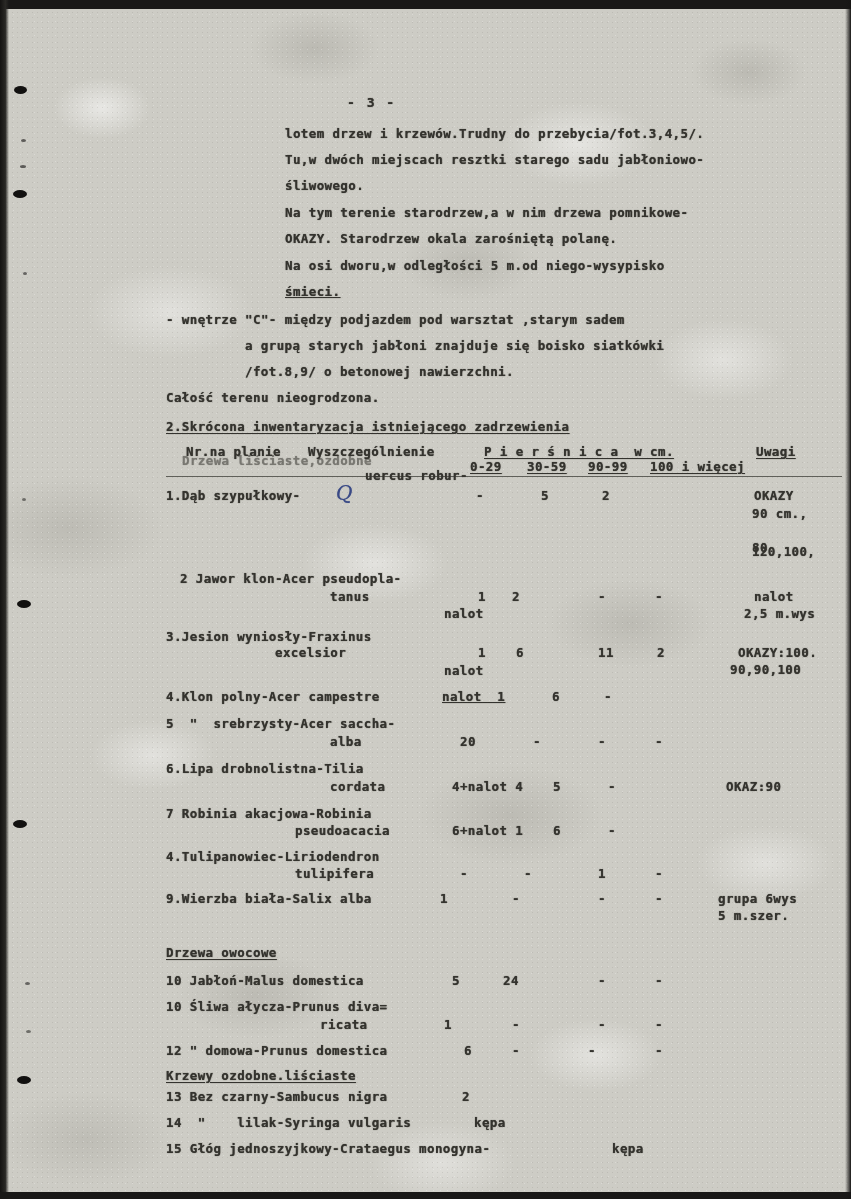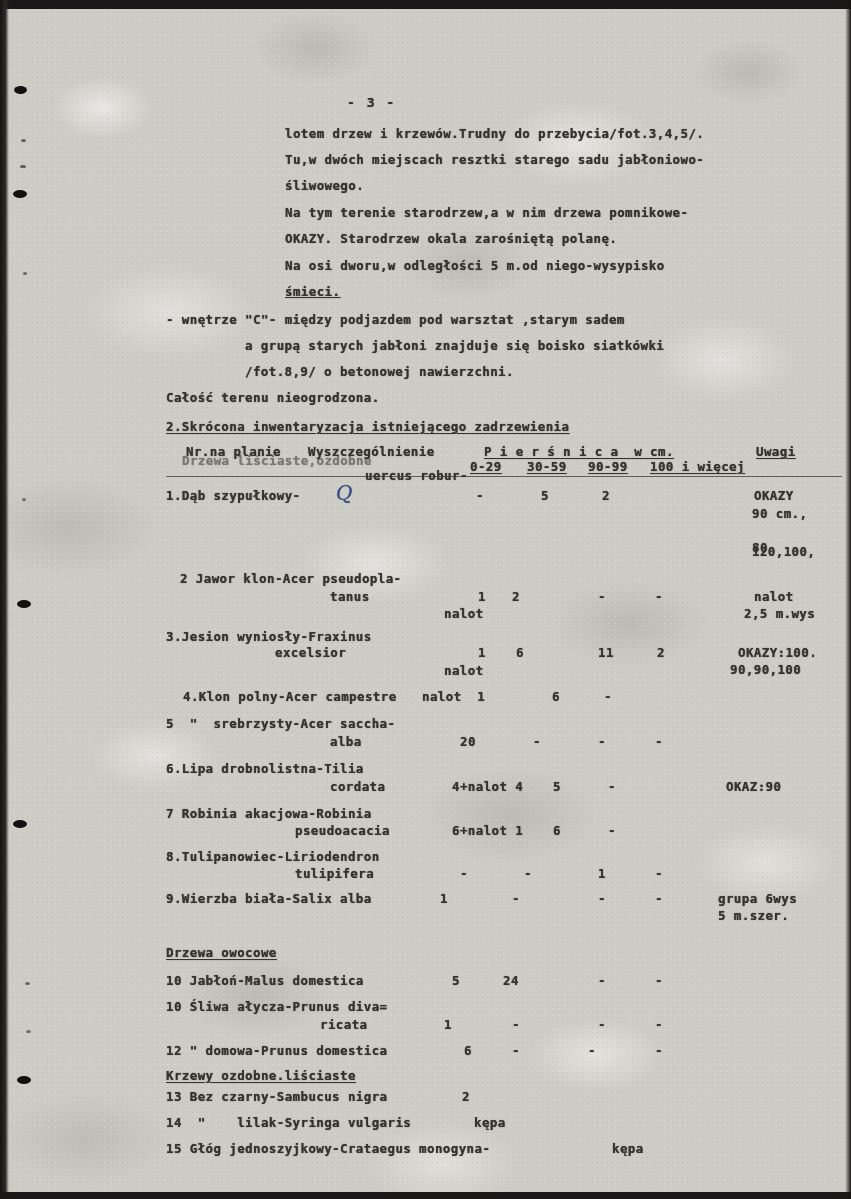--- a/index.html
+++ b/index.html
@@ -164,22 +164,22 @@
     <div class="ln" style="left:166px;top:629px;">3.Jesion wyniosły-Fraxinus</div>
     <div class="ln" style="left:275px;top:645px;">excelsior</div>
     <div class="ln" style="left:478px;top:645px;">1</div>
     <div class="ln" style="left:516px;top:645px;">6</div>
     <div class="ln" style="left:598px;top:645px;">11</div>
     <div class="ln" style="left:657px;top:645px;">2</div>
     <div class="ln" style="left:444px;top:663px;">nalot</div>
     <div class="ln" style="left:738px;top:645px;">OKAZY:100.</div>
     <div class="ln" style="left:730px;top:662px;">90,90,100</div>
 
-    <div class="ln" style="left:166px;top:689px;margin-left:17px;">4.Klon polny-Acer campestre</div>
-    <div class="ln" style="left:422px;top:689px;">nalot  1</div>
+    <div class="ln" style="left:166px;top:689px;">4.Klon polny-Acer campestre</div>
+    <div class="ln" style="left:442px;top:689px;text-decoration:underline;">nalot  1</div>
     <div class="ln" style="left:552px;top:689px;">6</div>
     <div class="ln" style="left:604px;top:689px;">-</div>
 
     <div class="ln" style="left:166px;top:716px;">5  "  srebrzysty-Acer saccha-</div>
     <div class="ln" style="left:330px;top:734px;">alba</div>
     <div class="ln" style="left:460px;top:734px;">20</div>
     <div class="ln" style="left:533px;top:734px;">-</div>
     <div class="ln" style="left:598px;top:734px;">-</div>
     <div class="ln" style="left:655px;top:734px;">-</div>
 
@@ -189,21 +189,21 @@
     <div class="ln" style="left:553px;top:779px;">5</div>
     <div class="ln" style="left:608px;top:779px;">-</div>
     <div class="ln" style="left:726px;top:779px;text-align:right;">OKAZ:90</div>
 
     <div class="ln" style="left:166px;top:806px;">7 Robinia akacjowa-Robinia</div>
     <div class="ln" style="left:295px;top:823px;">pseudoacacia</div>
     <div class="ln" style="left:452px;top:823px;">6+nalot 1</div>
     <div class="ln" style="left:553px;top:823px;">6</div>
     <div class="ln" style="left:608px;top:823px;">-</div>
 
-    <div class="ln" style="left:166px;top:849px;">8.Tulipanowiec-Liriodendron</div>
+    <div class="ln" style="left:166px;top:849px;">4.Tulipanowiec-Liriodendron</div>
     <div class="ln" style="left:295px;top:866px;">tulipifera</div>
     <div class="ln" style="left:460px;top:866px;">-</div>
     <div class="ln" style="left:524px;top:866px;">-</div>
     <div class="ln" style="left:598px;top:866px;">1</div>
     <div class="ln" style="left:655px;top:866px;">-</div>
 
     <div class="ln" style="left:166px;top:891px;">9.Wierzba biała-Salix alba</div>
     <div class="ln" style="left:440px;top:891px;">1</div>
     <div class="ln" style="left:512px;top:891px;">-</div>
     <div class="ln" style="left:598px;top:891px;">-</div>

